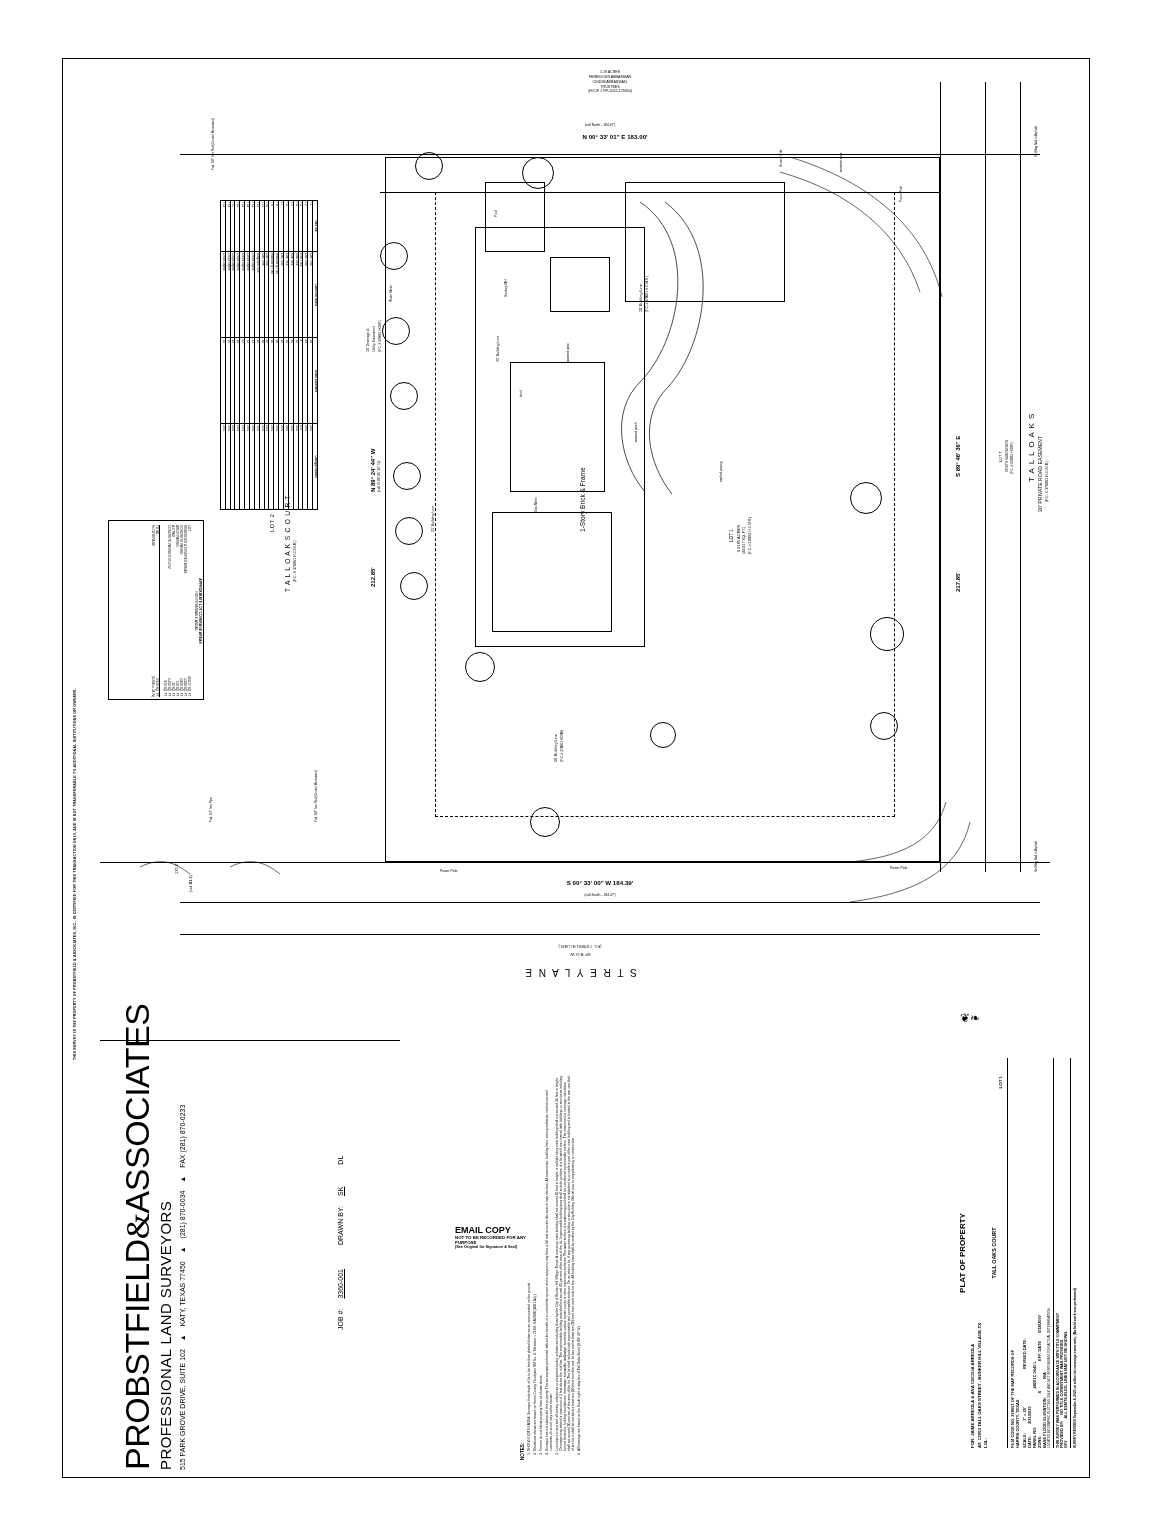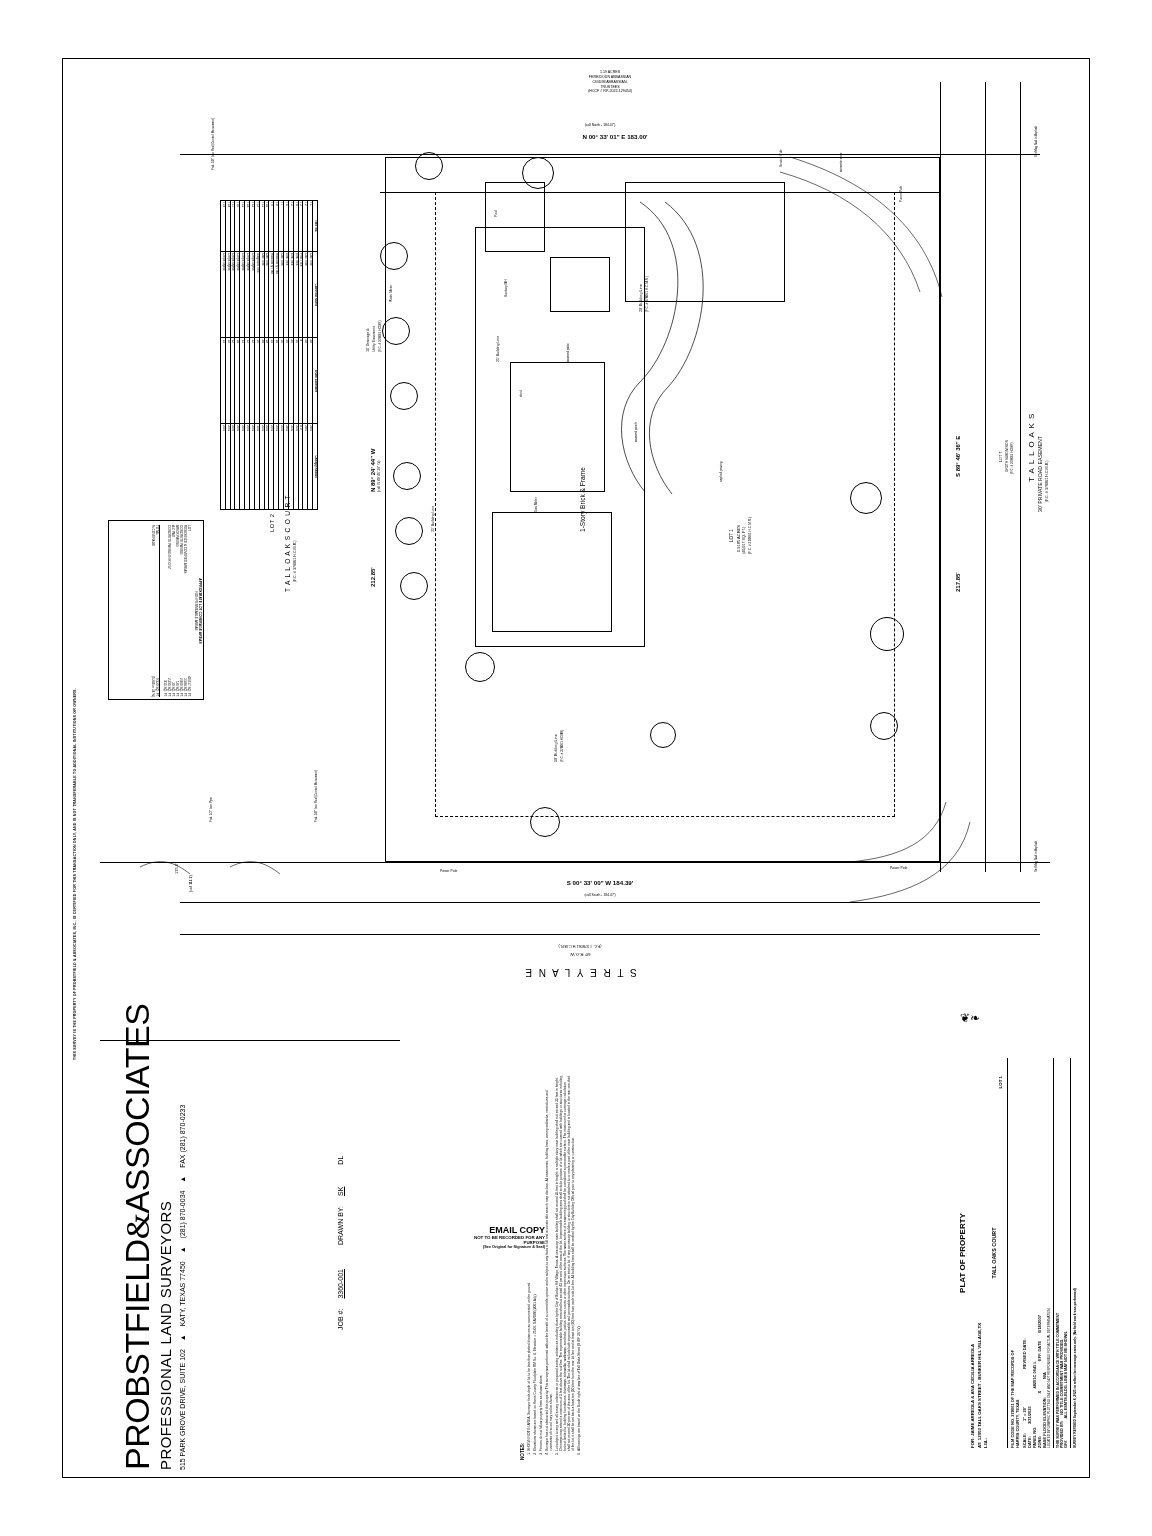--- a/index.html
+++ b/index.html
@@ -396,21 +396,21 @@
           <li class="noteline" style="margin-bottom: 2px;">SHOWN NOT IN AREA. Surveyor finds depth of lot to be less than platted distances as monumented on the ground.</li>
           <li class="noteline" style="margin-bottom: 2px;">Elevations shown are based on Harris County Floodplain RM No. 4, Elevation = 75.06, NAVD88 (2001 Adj.).</li>
           <li class="noteline" style="margin-bottom: 2px;">Fences do not follow property lines as shown above.</li>
           <li class="noteline" style="margin-bottom: 2px;">Surveyor has not abstracted this property. This survey was performed without the benefit of a current title opinion and is subject to any facts a full and accurate title search may disclose. All easements, building lines, zoning setbacks, restrictions and covenants of record may not be shown.</li>
           <li class="noteline" style="margin-bottom: 2px;">Lot subject to any and all zoning ordinances or proposed zoning ordinances including those by the City of Bunker Hill Village, Texas. A one-story main building shall not exceed 25 feet in height; a multiple story main building shall not exceed 35 feet in height. Chimneys may extend a maximum of 5 feet above the roof line. The impermeable building area shall not exceed 45 percent of the area of the lot. Impermeable building area shall include portions of a lot which are covered with buildings or structures including, but not limited to, building foundations, driveways, sidewalks, walkways, sundecks, patios, tennis courts or other impervious surfaces. The water surface of a swimming pool shall be considered a permeable surface. The maximum lot coverage calculation shall not exceed 50 percent of the area of the lot. The lot shall include both impermeable and permeable surfaces. On an interior lot, if any accessory building or structure is not attached to or made a part of the main building and is located in the rear one-third of the lot, it shall be set back a least ten (10) feet from the rear lot line and at least ten (10) feet from each side lot line. All building lines shall be verified by the City Building Official prior to any planning or construction.</li>
           <li class="noteline" style="margin-bottom: 2px;">All bearings are based on the South right of way line of Tall Oaks Street (S 89° 36' W).</li>
         </ol>
     </div>
   </div>
 
-  <div class="bx" style="left:455px;top:1225px;width:90px;height:50px;text-align:right;">
+  <div class="bx" style="left:455px;top:1225px;width:90px;height:50px;text-align:left;">
     <div class="b" style="font-size:9px;">EMAIL COPY</div>
     <div class="b" style="font-size:4.4px;">NOT TO BE RECORDED FOR ANY PURPOSE</div>
     <div class="b" style="font-size:3.8px;">(See Original for Signature &amp; Seal)</div>
   </div>
 
   <div class="ln" style="left:100px;top:1040px;width:300px;height:1px;"></div>
 
   <div class="bx" style="left:120px;top:1050px;width:190px;height:420px;">
     <div class="rotm90" style="position:absolute;left:0;top:0;width:420px;height:190px;transform-origin:0 0;transform:rotate(-90deg) translate(-420px,0);">
       <div style="font-size:34px;letter-spacing:-0.5px;line-height:1;white-space:nowrap;">

